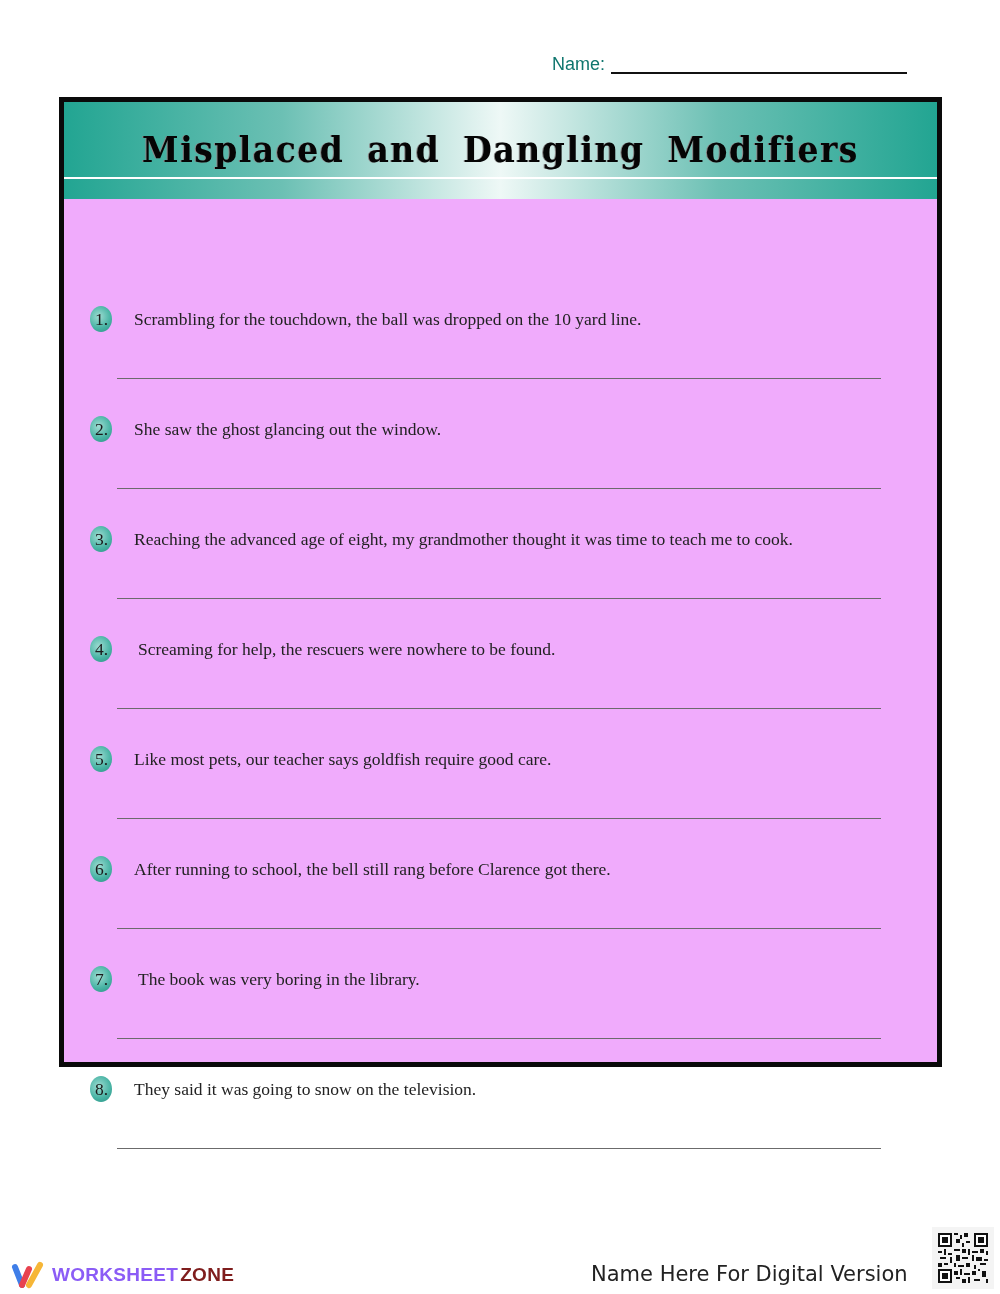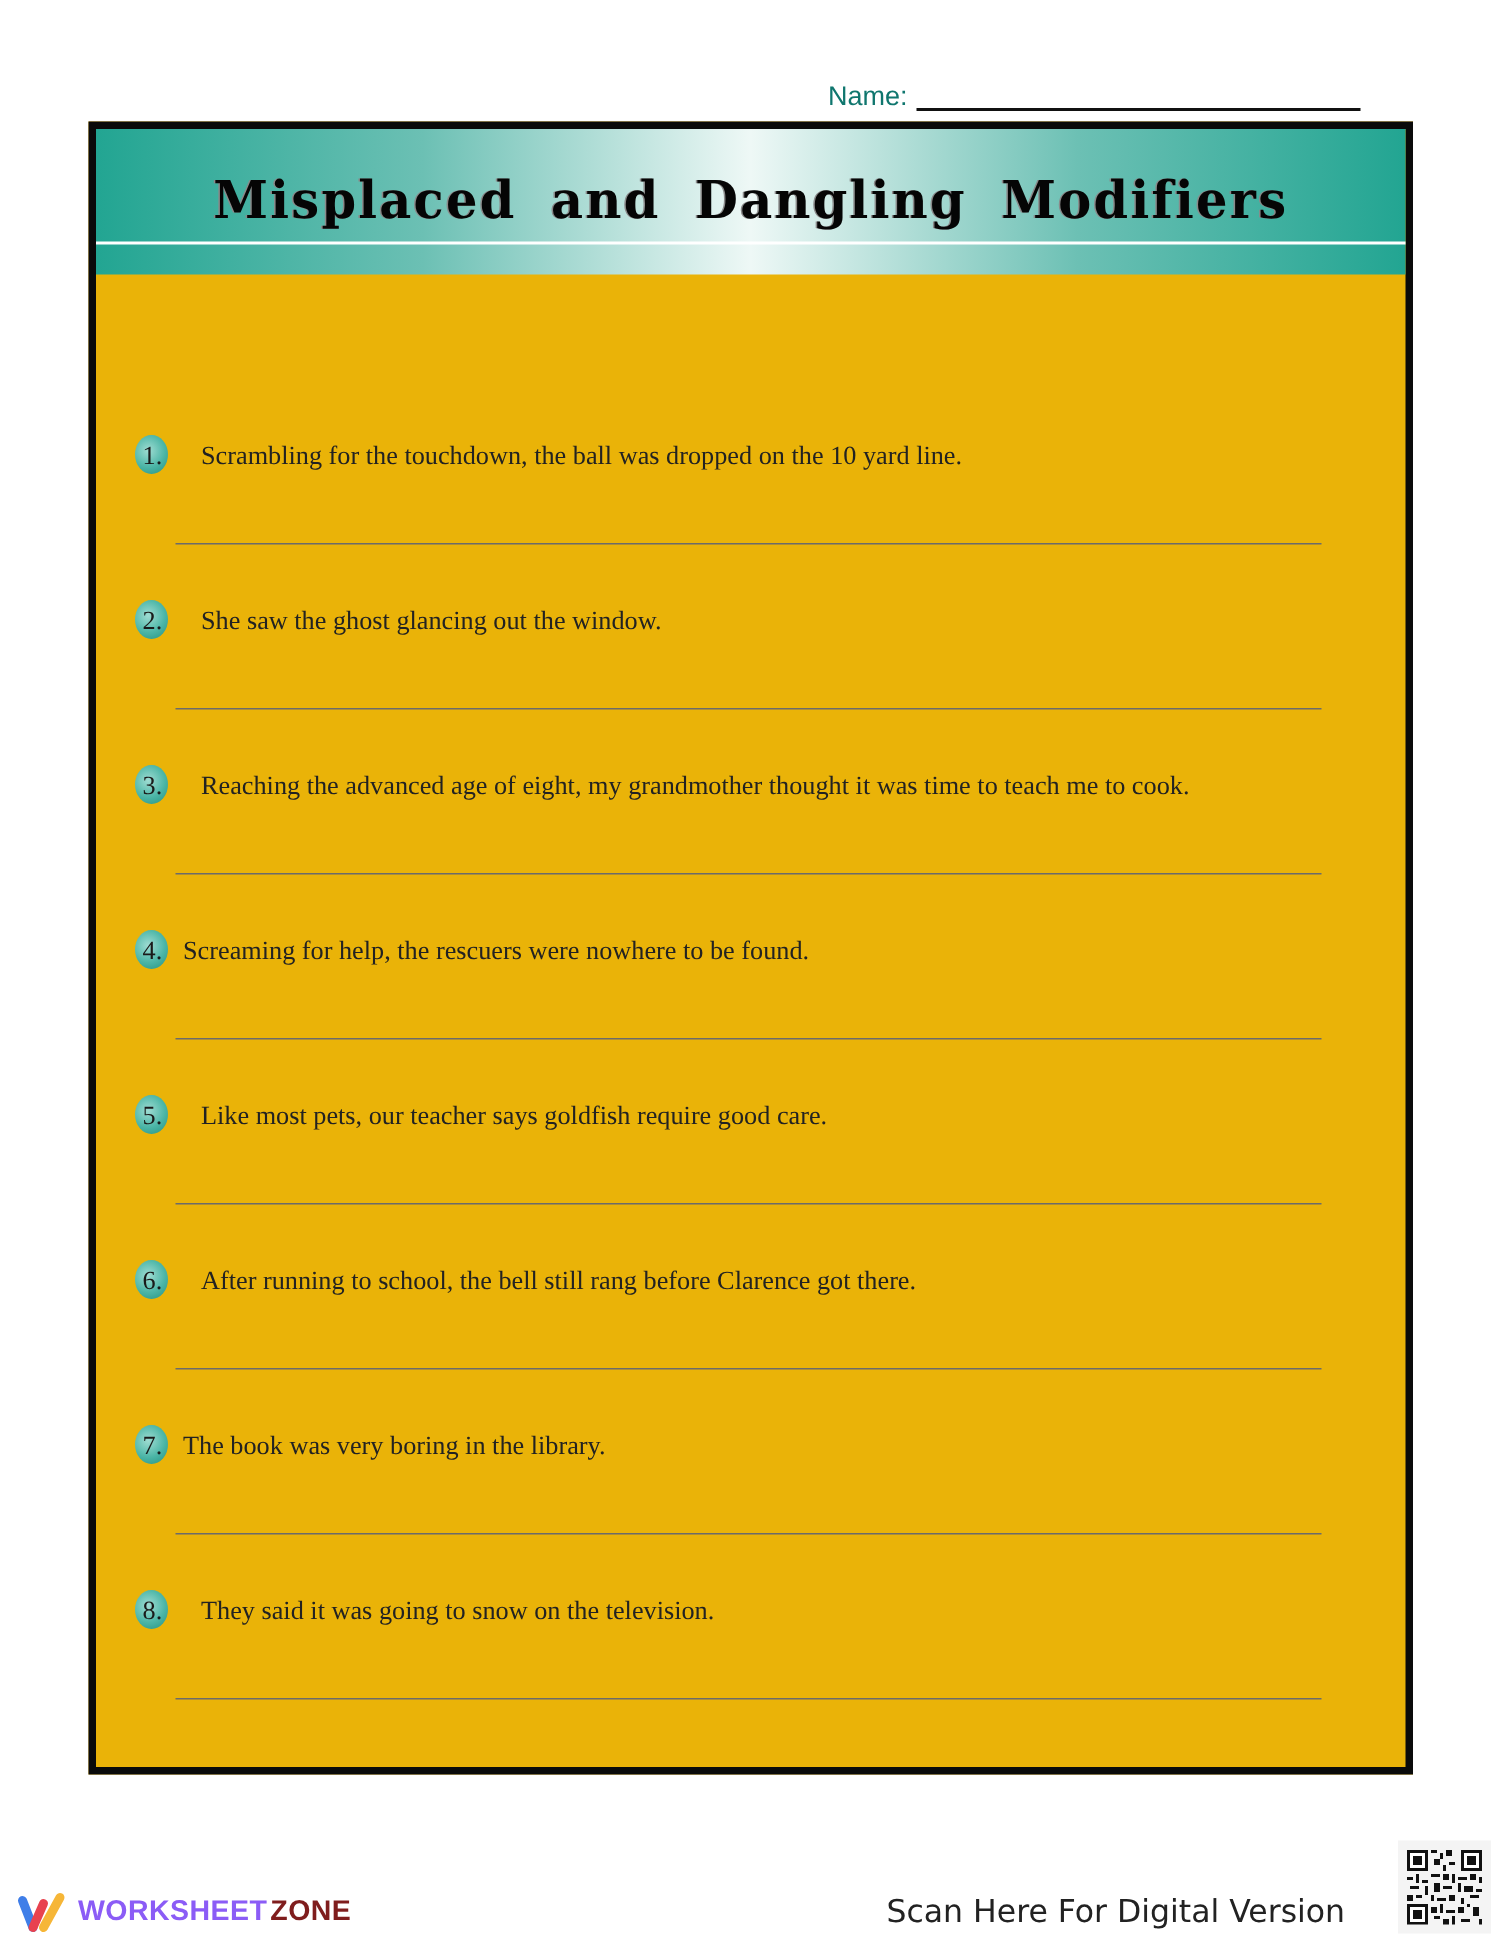--- a/index.html
+++ b/index.html
@@ -26,25 +26,25 @@
       width: 296px;
       height: 20px;
       border-bottom: 2px solid #111;
       margin-left: 6px;
       margin-bottom: 1px;
     }
 
     .frame {
       position: absolute;
       left: 59px;
-      top: 81px;
+      top: 97px;
       width: 883px;
-      height: 1102px;
+      height: 970px;
       border: 5px solid #0a0a0a;
-      background: #eab308;
+      background: #f0abfc;
     }
 
     .header-band {
       position: absolute;
       left: 0;
       top: 0;
       width: 100%;
       height: 97px;
       background: linear-gradient(90deg, #22a592 0%, #6cc0b4 25%, #eef8f6 50%, #6cc0b4 75%, #22a592 100%);
     }
@@ -106,21 +106,21 @@
       position: relative;
       left: 5px;
       font-size: 17.5px;
       color: #1a1a1a;
       white-space: nowrap;
     }
     .q-text {
       margin-left: 22px;
       white-space: nowrap;
     }
-    .q-text.gap { margin-left: 10px; }
+    .q-text.gap { margin-left: 26px; }
 
     .answer-line {
       position: absolute;
       left: 53px;
       width: 764px;
       height: 0;
       border-top: 1.5px solid #6b6b6b;
     }
 
     .footer-logo {
@@ -240,21 +240,21 @@
 <div class="footer-logo">
   <svg class="logo-mark" viewBox="0 0 36 28">
     <line x1="5" y1="6" x2="12" y2="24" stroke="#3f7ee8" stroke-width="6" stroke-linecap="round"></line>
     <line x1="12" y1="24" x2="19" y2="8" stroke="#e8424f" stroke-width="6" stroke-linecap="round"></line>
     <line x1="19" y1="24" x2="30" y2="4" stroke="#f6b637" stroke-width="6" stroke-linecap="round"></line>
   </svg>
   <span class="word-a">WORKSHEET</span>
   <span class="word-b">ZONE</span>
 </div>
 
-<div class="scan-label">Scan Here For Digital Version</div>
+<div class="scan-label">Name Here For Digital Version</div>
 
 <div class="qr">
   <svg viewBox="0 0 25 25" shape-rendering="crispEdges">
     <rect x="0" y="0" width="7" height="7" fill="#111"></rect>
       <rect x="1" y="1" width="5" height="5" fill="#fff"></rect>
       <rect x="2" y="2" width="3" height="3" fill="#111"></rect>
     <rect x="18" y="0" width="7" height="7" fill="#111"></rect>
       <rect x="19" y="1" width="5" height="5" fill="#fff"></rect>
       <rect x="20" y="2" width="3" height="3" fill="#111"></rect>
     <rect x="0" y="18" width="7" height="7" fill="#111"></rect>

